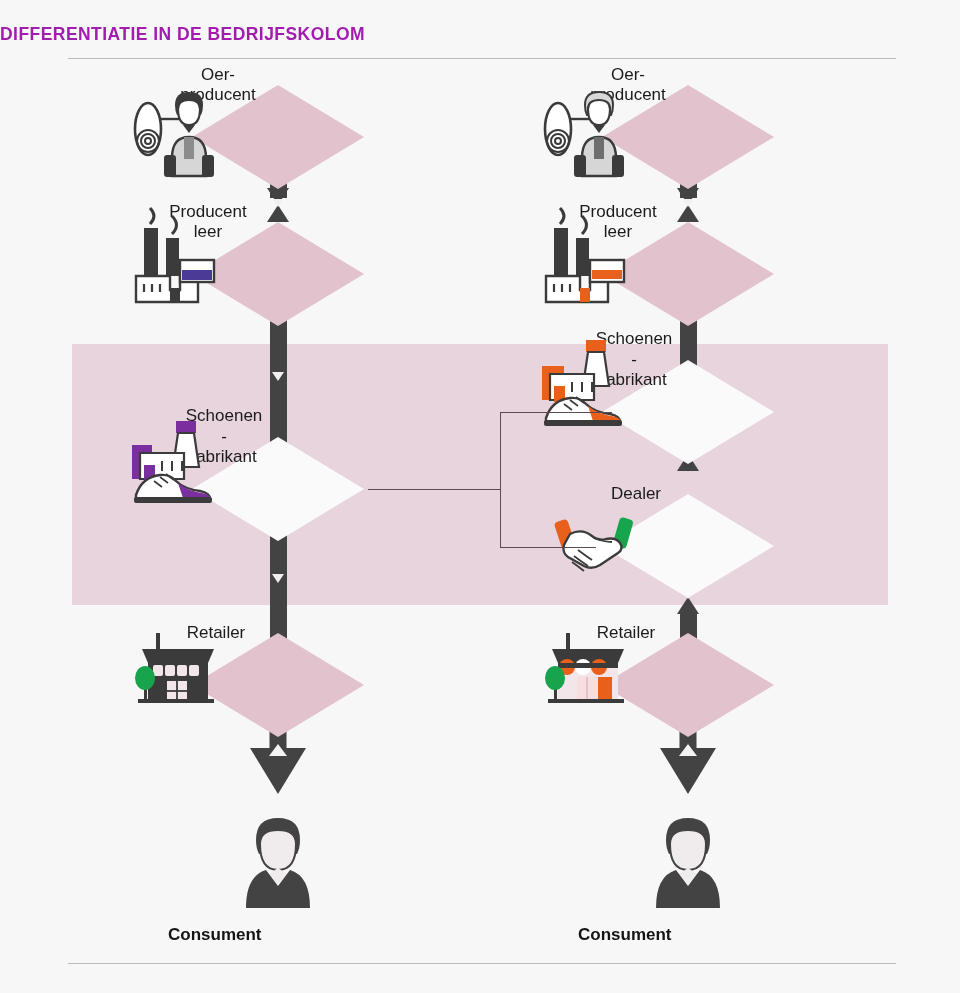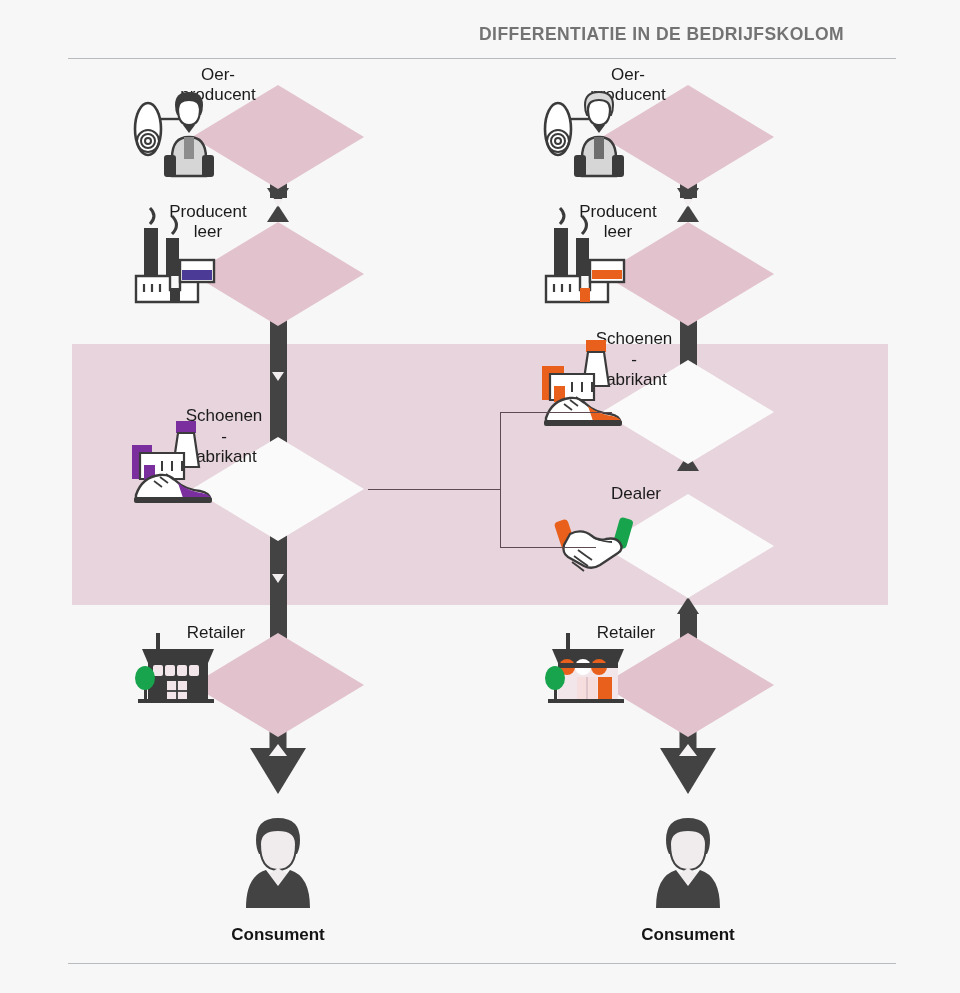--- a/index.html
+++ b/index.html
@@ -9,23 +9,23 @@
     background:#f7f7f7;
     font-family:"Liberation Sans","DejaVu Sans",sans-serif;
     position:relative;overflow:hidden;
     color:#1d1d1d;
   }
   #stage{position:absolute;inset:0;}
 
   
   .title{
     position:absolute;left:0;top:24px;width:844px;
-    text-align:right;
+    text-align:left;
     font-size:17.5px;font-weight:bold;letter-spacing:.45px;
-    color:#737373;
+    color:#a21caf;
   }
   .rule{
     position:absolute;left:68px;width:828px;height:0;
     border-top:1.3px solid #b9bcbe;
   }
   .rule.top{top:58px;}
   .rule.bottom{top:963px;}
 
   
   .band{
@@ -107,21 +107,21 @@
   
   .nicon{position:absolute;}
 
   
   .conn{position:absolute;background:#5d4a53;}
   .conn.h{height:1.4px;}
   .conn.v{width:1.4px;}
 
   
   .clabel{
-    position:absolute;text-align:center;
+    position:absolute;
     font-size:17px;font-weight:bold;color:#141414;
     width:220px;
   }
   .person{position:absolute;}
 </style>
 </head>
 <body>
 
 <div id="stage">
 

